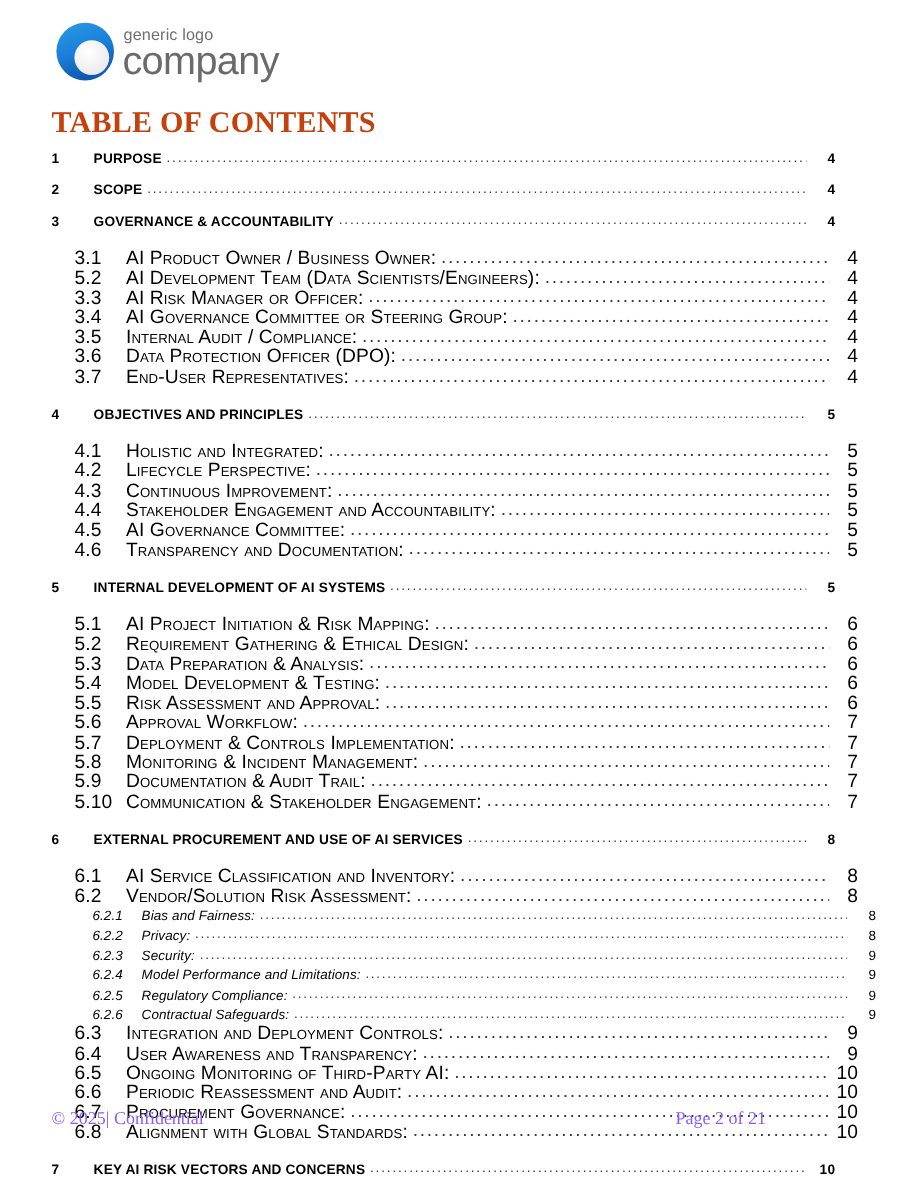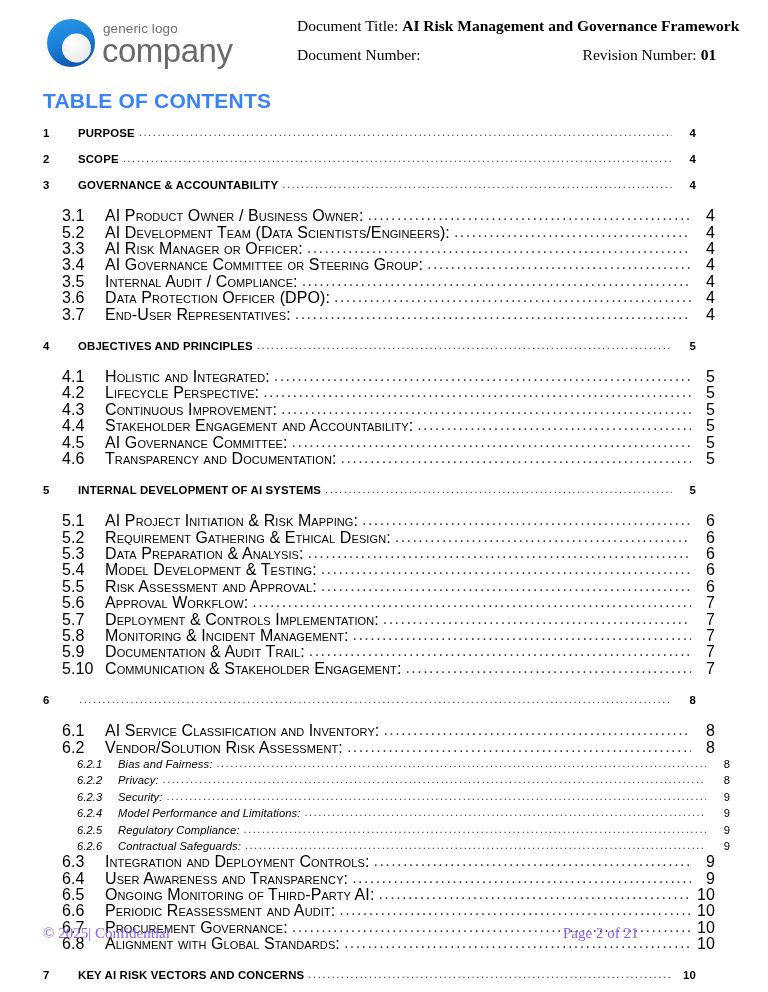--- a/index.html
+++ b/index.html
@@ -95,25 +95,25 @@
   .hdr-label { font-weight: 400; }
   .hdr-value { font-weight: 700; margin-left: 4px; }
   .hdr-row.row2 { margin-bottom: 0; }
   .hdr-spacer { display: inline-block; width: 158px; }
 
   
   .toc-title {
     position: absolute;
     left: 43px;
     top: 89px;
-    font-family: Liberation Sans, sans-serif;
-    font-size: 21px;
+    font-family: Liberation Serif, serif;
+    font-size: 25px;
     font-weight: 700;
     letter-spacing: 0.2px;
-    color: #3b82f6;
+    color: #c2410c;
   }
 
   
   .toc {
     position: absolute;
     left: 43px;
     top: 120px;
     width: 653px;
   }
 
@@ -243,33 +243,20 @@
           <circle cx="27" cy="27" r="24" fill="url(#lg)"></circle>
           <circle cx="32.5" cy="32" r="14.5" fill="url(#ig)"></circle>
         </svg>
       </div>
       <div class="logo-words">
         <span class="logo-generic">generic logo</span>
         <span class="logo-company">company</span>
       </div>
     </div>
 
-    <div class="header-fields">
-      <div class="hdr-row">
-        <span class="hdr-label">Document Title:</span>
-        <span class="hdr-value">AI Risk Management and Governance Framework</span>
-      </div>
-      <div class="hdr-row row2">
-        <span class="hdr-label">Document Number:</span>
-        <span class="hdr-value"></span>
-        <span class="hdr-spacer"></span>
-        <span class="hdr-label">Revision Number:</span>
-        <span class="hdr-value">01</span>
-      </div>
-    </div>
   </div>
 
   <div class="toc-title">TABLE OF CONTENTS</div>
 
   <div class="toc" id="toc-list">
       <div class="toc-entry lvl1">
         <span class="toc-num">1</span>
         <span class="toc-label">PURPOSE</span>
         <span class="toc-dots">...................................................................................................................................................................................................................................................................</span>
         <span class="toc-page">4</span>
@@ -431,20 +418,21 @@
         <span class="toc-page">7</span>
       </div>
       <div class="toc-entry lvl2">
         <span class="toc-num">5.10</span>
         <span class="toc-label">Communication &amp; Stakeholder Engagement:</span>
         <span class="toc-dots">...................................................................................................................................................................................................................................................................</span>
         <span class="toc-page">7</span>
       </div>
       <div class="toc-entry lvl1 gap-top">
         <span class="toc-num">6</span>
+        <span class="toc-label">EXTERNAL PROCUREMENT AND USE OF AI SERVICES</span>
         <span class="toc-dots">...................................................................................................................................................................................................................................................................</span>
         <span class="toc-page">8</span>
       </div>
       <div class="toc-entry lvl2 gap-top">
         <span class="toc-num">6.1</span>
         <span class="toc-label">AI Service Classification and Inventory:</span>
         <span class="toc-dots">...................................................................................................................................................................................................................................................................</span>
         <span class="toc-page">8</span>
       </div>
       <div class="toc-entry lvl2">

